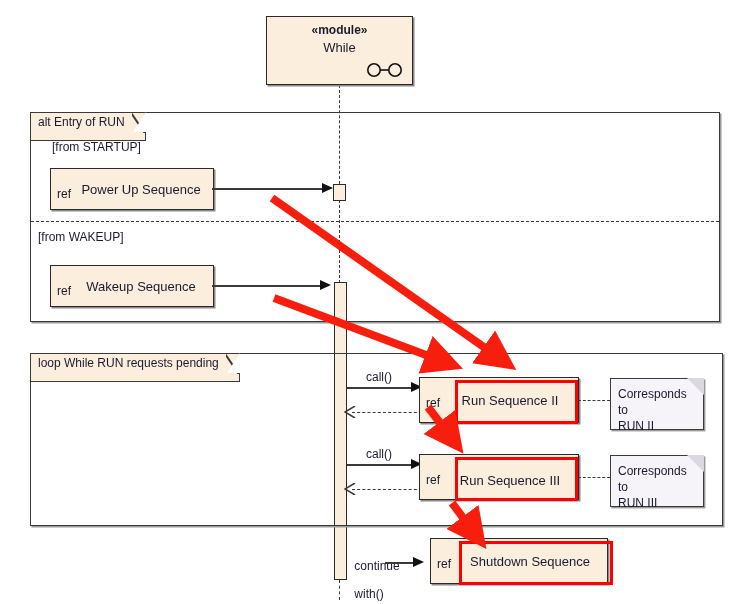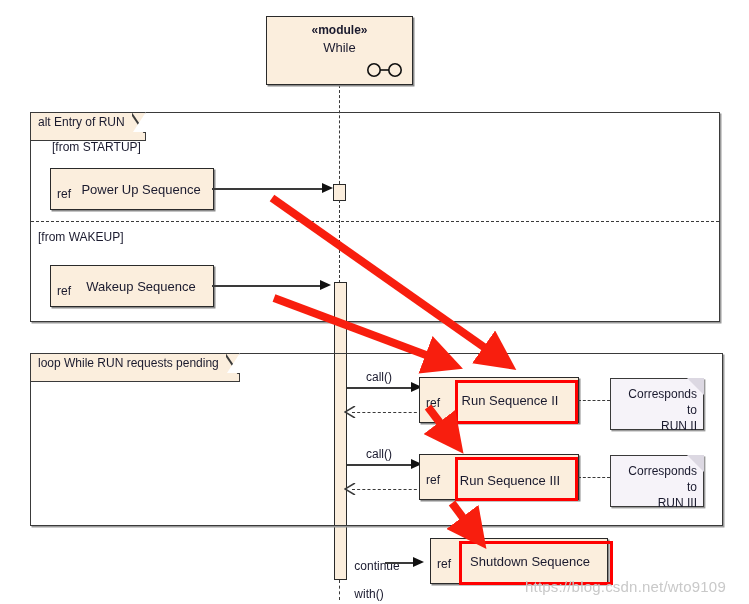--- a/index.html
+++ b/index.html
@@ -44,21 +44,21 @@
 
   
   .refbox{background:#fbeedd;border:1.5px solid #2a2a2a;
           box-shadow:1.5px 1.5px 0 #8a8a8a;position:absolute;}
   .reftag{position:absolute;left:0;top:0;height:20px;
      padding:16px 6px;line-height:19px;font-size:12px;}
   .reftitle{position:absolute;left:0;right:0;text-align:center;font-size:13px;}
 
   
   .note{background:#f6f3f9;border:1.4px solid #3a3a3a;position:absolute;
-        box-shadow:1.4px 1.4px 0 #9a9a9a;text-align:right;}
+        box-shadow:1.4px 1.4px 0 #9a9a9a;}
   .note .fold2{position:absolute;right:-1px;top:-1px;width:0;height:0;
         border-left:17px solid transparent;border-top:17px solid #dcd8e2;}
   .note-text{position:absolute;left:7px;top:7px;right:6px;font-size:12px;line-height:16px;}
 
   
   .msg-line{position:absolute;background:#3a3a3a;height:1.5px;}
   .msg-dash{position:absolute;height:0;border-top:1.5px dashed #3a3a3a;}
   .msg-label{position:absolute;font-size:12px;white-space:pre;line-height:14px;}
   .arrowhead-filled{position:absolute;width:0;height:0;
      border-top:5.5px solid transparent;border-bottom:5.5px solid transparent;
@@ -199,15 +199,14 @@
       <marker id="rh" markerWidth="5" markerHeight="5" refX="2.2" refY="2.5" orient="auto" markerUnits="strokeWidth">
         <path d="M0,0 L5,2.5 L0,5 z" fill="#f81e0e"></path>
       </marker>
     </defs>
     <line x1="272" y1="198" x2="498" y2="357" stroke="#f81e0e" stroke-width="8" marker-end="url(#rh)"></line>
     <line x1="274" y1="298" x2="442" y2="361" stroke="#f81e0e" stroke-width="8" marker-end="url(#rh)"></line>
     <line x1="428" y1="407" x2="450" y2="436" stroke="#f81e0e" stroke-width="8" marker-end="url(#rh)"></line>
     <line x1="452" y1="503" x2="473" y2="531" stroke="#f81e0e" stroke-width="8" marker-end="url(#rh)"></line>
   </svg>
 
-  <div class="watermark" style="left:525px;top:578px;">https://blog.csdn.net/wto9109</div>
 
 </div>
 
 </body></html>

